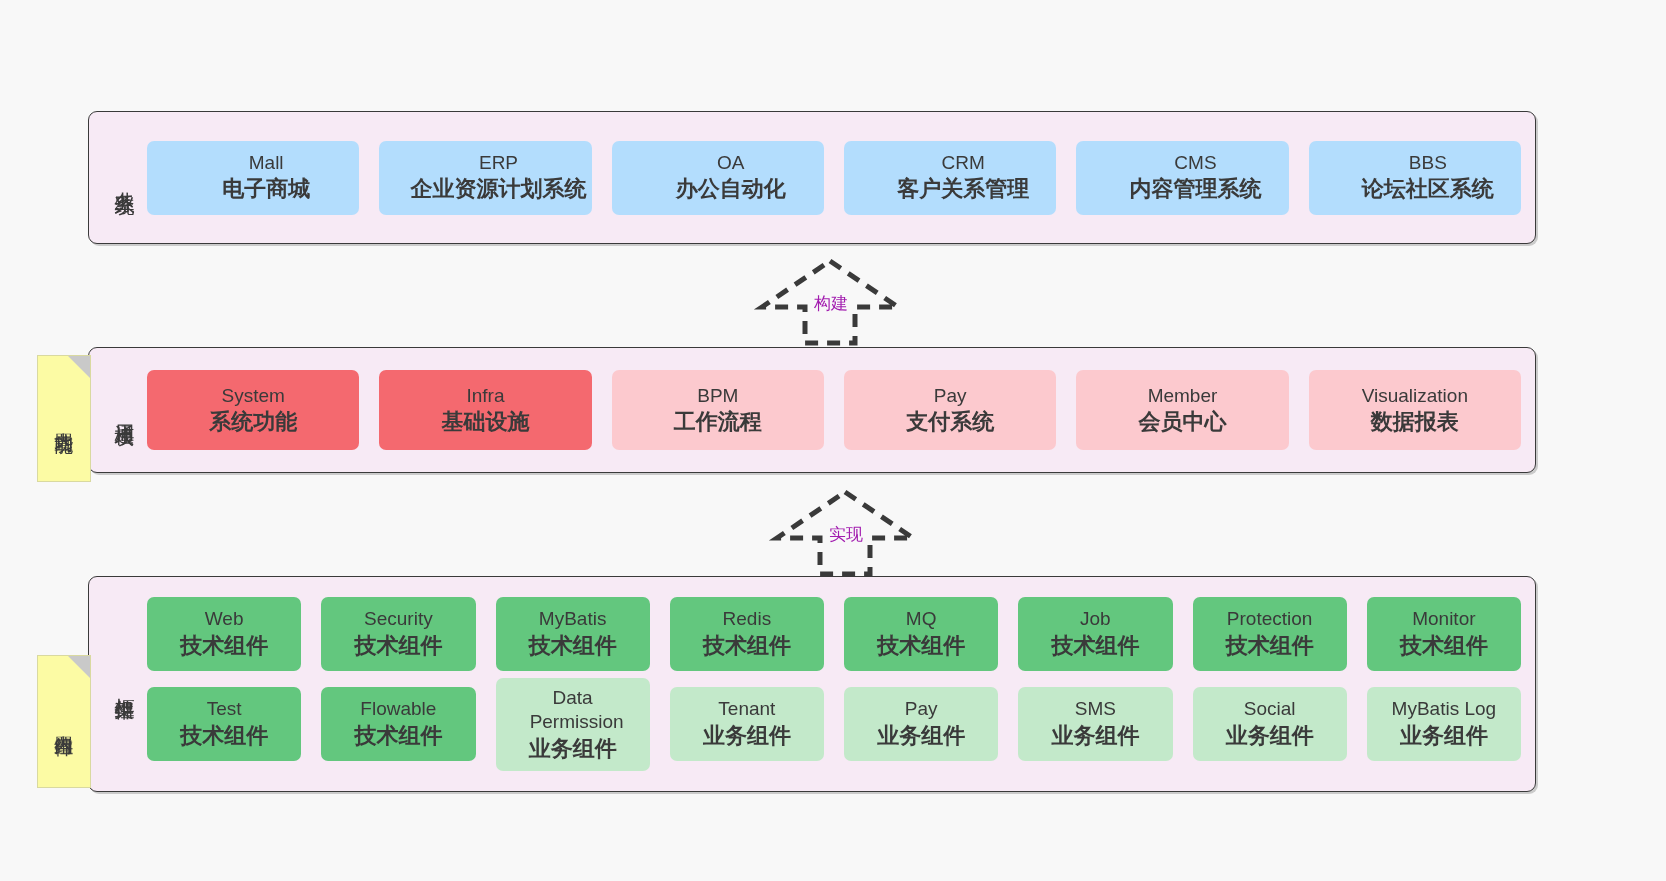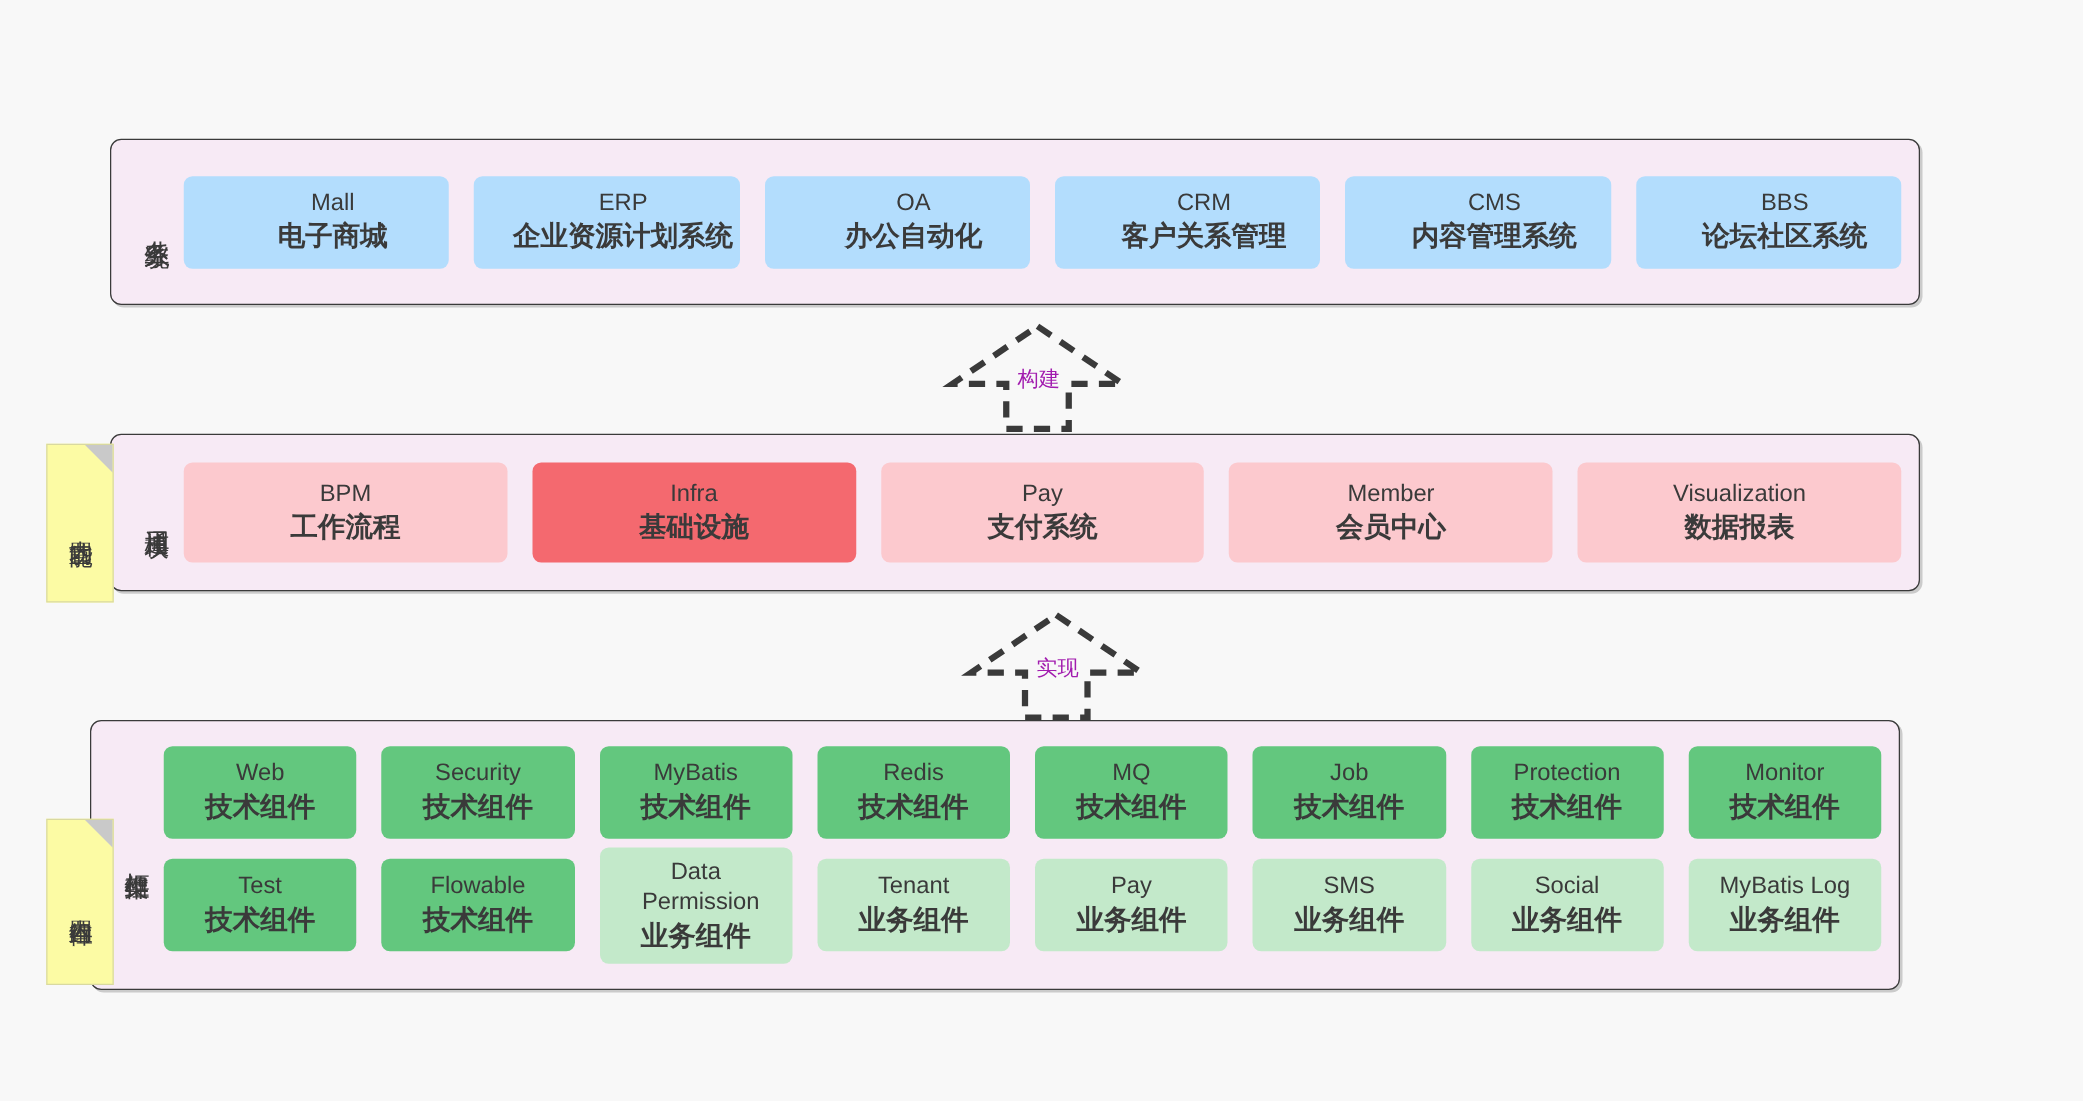--- a/index.html
+++ b/index.html
@@ -196,27 +196,31 @@
   </div>
 
   <div class="note" style="left:37px; top:355px; width:54px; height:127px;">
     <div class="fold"></div>
     <div class="note-text">内置功能</div>
   </div>
 
   <div class="layer" style="left:88px; top:347px; width:1448px; height:126px;">
     <div class="layer-title">通用模块</div>
     <div class="layer-body" style="gap:20px;">
+      <div class="node mod-node mod-strong">
+        <div class="n-title">System</div>
+        <div class="n-sub">系统功能</div>
+      </div>
+      <div class="node mod-node mod-strong">
+        <div class="n-title">Infra</div>
+        <div class="n-sub">基础设施</div>
+      </div>
       <div class="node mod-node mod-light">
         <div class="n-title">BPM</div>
         <div class="n-sub">工作流程</div>
-      </div>
-      <div class="node mod-node mod-strong">
-        <div class="n-title">Infra</div>
-        <div class="n-sub">基础设施</div>
       </div>
       <div class="node mod-node mod-light">
         <div class="n-title">Pay</div>
         <div class="n-sub">支付系统</div>
       </div>
       <div class="node mod-node mod-light">
         <div class="n-title">Member</div>
         <div class="n-sub">会员中心</div>
       </div>
       <div class="node mod-node mod-light">
@@ -231,21 +235,21 @@
       <path d="M80 6 L148 52 L105 52 L105 88 L55 88 L55 52 L12 52 Z" stroke="#3a3a3a" stroke-width="5" stroke-dasharray="13,9" stroke-linejoin="miter" fill="none"></path>
     </svg>
     <div class="arrow-label" style="left:64px; top:37px;">实现</div>
   </div>
 
   <div class="note" style="left:37px; top:655px; width:54px; height:133px;">
     <div class="fold"></div>
     <div class="note-text">内置组件</div>
   </div>
 
-  <div class="layer" style="left:72px; top:576px; width:1448px; height:216px;">
+  <div class="layer" style="left:88px; top:576px; width:1448px; height:216px;">
     <div class="layer-title">框架组件</div>
     <div class="layer-body rows">
 
       <div class="row">
         <div class="node comp-node comp-tech">
           <div class="n-title">Web</div>
           <div class="n-sub">技术组件</div>
         </div>
         <div class="node comp-node comp-tech">
           <div class="n-title">Security</div>

